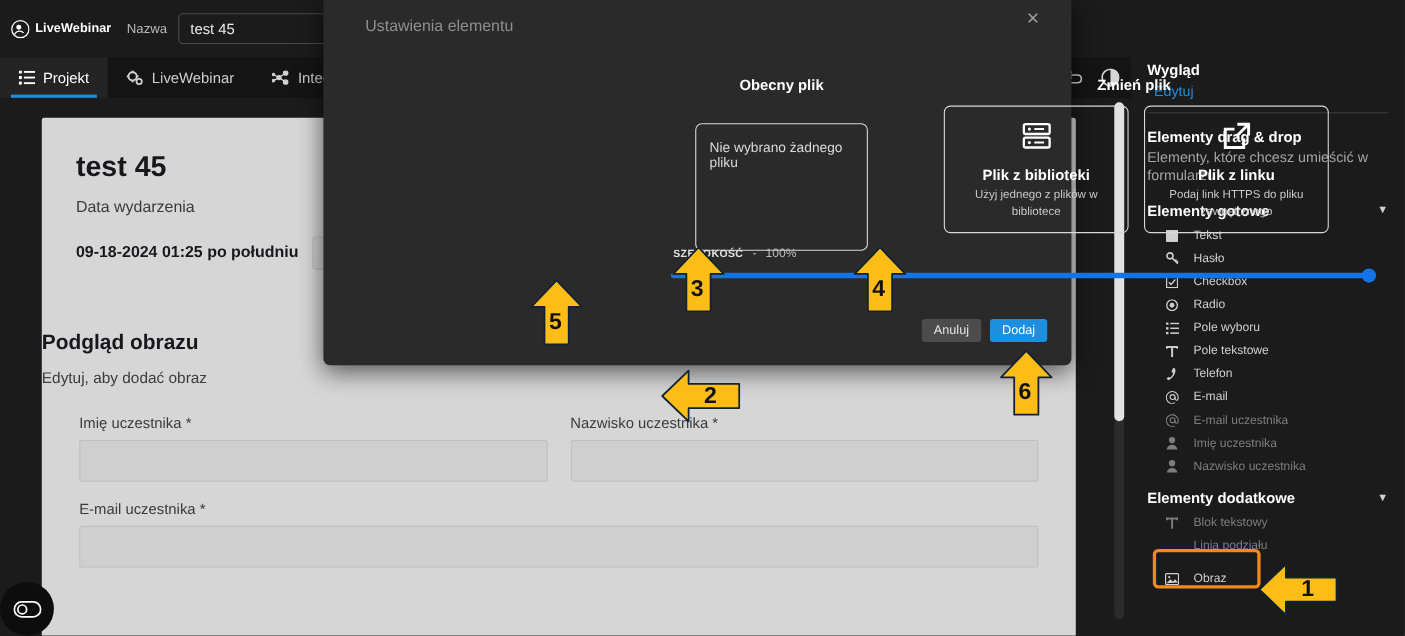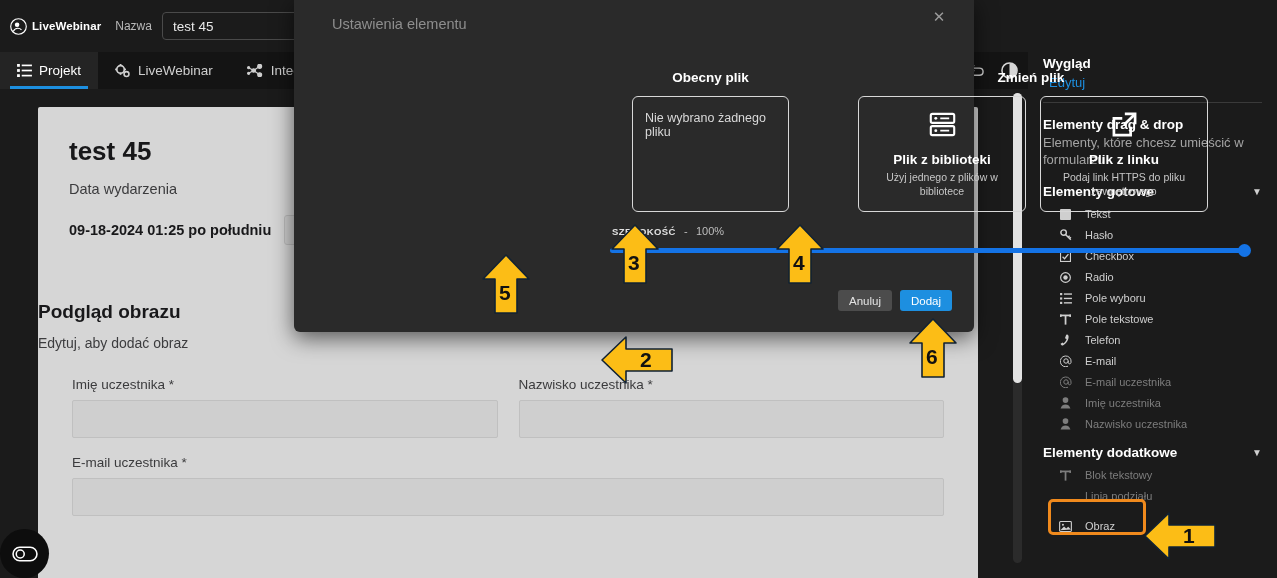--- a/index.html
+++ b/index.html
@@ -119,21 +119,21 @@
   }
   .modal-title { position: absolute; left: 38px; top: 16px; color: #8e8e8e; font-size: 14.5px; }
   .modal-close {
     position: absolute; right: 25px; top: 7px; width: 20px; height: 20px;
     color: #9b9b9b; font-size: 15px; display: flex; align-items: center; justify-content: center; cursor: pointer;
   }
   .col-head {
     position: absolute; color: #fff; font-size: 13.5px; font-weight: bold; text-align: center;
   }
   .cur-file-box {
-    position: absolute; left: 338px; top: 96px; width: 157px; height: 116px;
+    position: absolute; left: 338px; top: 112px; width: 157px; height: 116px;
     border: 1px solid #d8d8d8; border-radius: 6px;
   }
   .cur-file-text { color: #d9d9d9; font-size: 12.5px; padding: 14px 12px; }
   .opt-card {
     position: absolute; top: 96px; width: 168px; height: 116px;
     border: 1px solid #d8d8d8; border-radius: 6px;
     display: flex; flex-direction: column; align-items: center; justify-content: center;
     cursor: pointer; padding: 4px 10px;
   }
   .opt-title { color: #fff; font-size: 13.5px; font-weight: bold; margin-top: 9px; }

